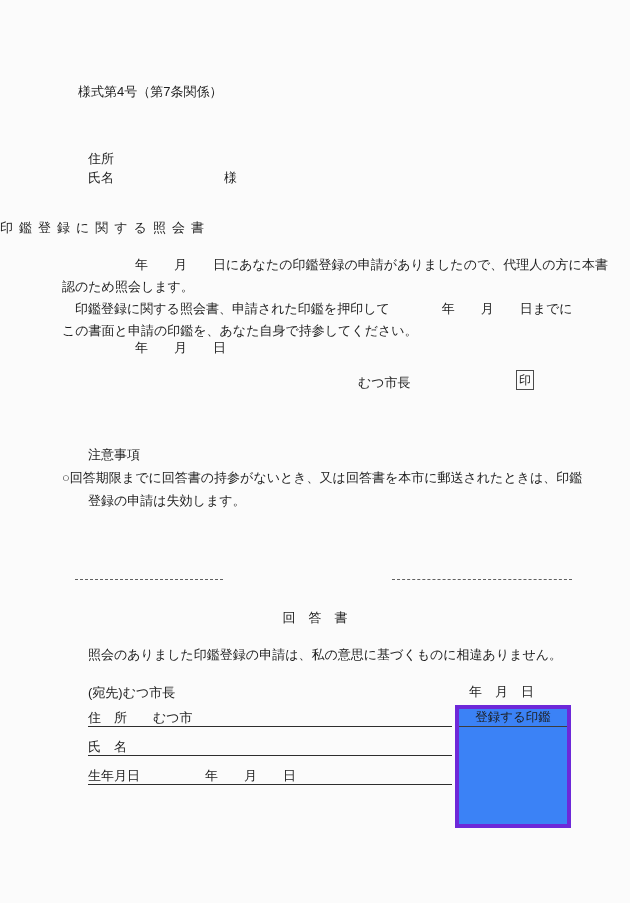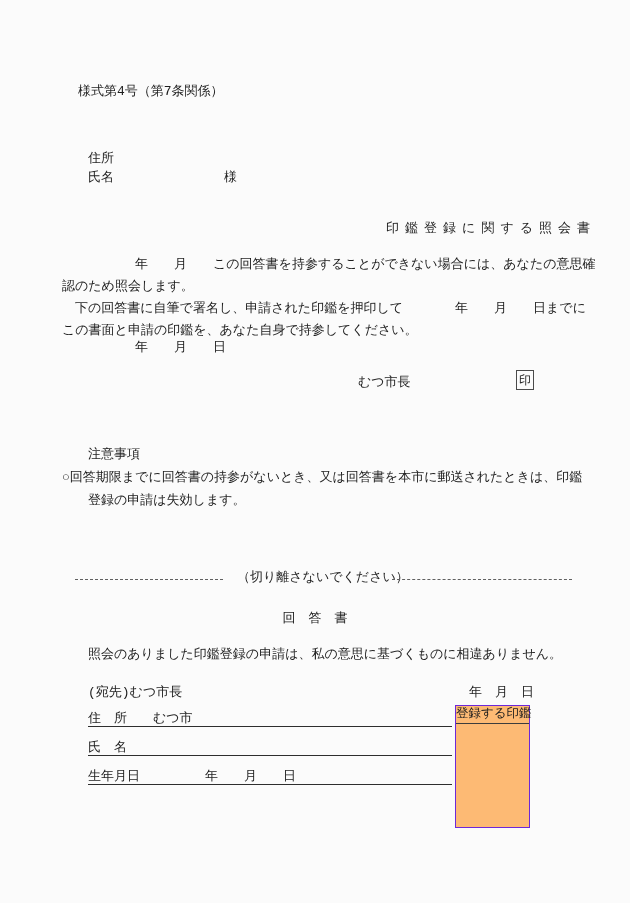--- a/index.html
+++ b/index.html
@@ -2,36 +2,36 @@
 <html><head>
 <meta charset="utf-8">
 <style>
   * { margin: 0; padding: 0; box-sizing: border-box; }
   html, body { width: 630px; background: #fbfbfb; }
   .page {
     position: relative;
     width: 630px;
     height: 903px;
     background: #fbfbfb;
-    font-family: Liberation Mono, monospace;
+    font-family: Liberation Sans, sans-serif;
     color: #1d1d1d;
     font-size: 13px;
     overflow: hidden;
     border-radius: 13px;
   }
   .t { position: absolute; white-space: pre; line-height: 1.2; }
 
   .form-number   { left: 78px;  top: 84px;  }
   .addr-label    { left: 88px;  top: 151px; }
   .name-label    { left: 88px;  top: 170px; }
   .honorific     { left: 224px; top: 170px; }
 
   .doc-title {
     left: 0; top: 219px; width: 596px;
-    text-align: right; letter-spacing: 6px; white-space: pre;
+    text-align: left; letter-spacing: 6px; white-space: pre;
     position: absolute;
   }
 
   .body-l1 { left: 135px; top: 257px; }
   .body-l2 { left: 62px;  top: 279px; }
   .body-l3 { left: 75px;  top: 301px; }
   .body-l4 { left: 62px;  top: 323px; }
   .body-l5 { left: 135px; top: 340px; }
 
   .mayor { left: 358px; top: 375px; text-align: center; }
@@ -71,23 +71,23 @@
   .field {
     position: absolute; left: 88px; width: 364px; height: 18px;
     border-bottom: 1px solid #2e2e2e; white-space: pre;
   }
   .field-address { top: 709px; }
   .field-name    { top: 738px; }
   .field-birth   { top: 767px; }
 
   .seal-box {
     position: absolute; left: 455px; top: 705px;
-    width: 75px; height: 123px;
-    border: 1px solid #6d28d9;
-    background: #fdba74;
+    width: 116px; height: 123px;
+    border: 4px solid #6d28d9;
+    background: #3b82f6;
   }
   .seal-box-header {
     height: 18px; line-height: 17px;
     border-bottom: 1px solid #3c3c3c;
     text-align: center; font-size: 12.5px; white-space: pre;
   }
   .seal-box-body { height: 103px; }
 </style>
 </head>
 <body>
@@ -95,37 +95,36 @@
 <div class="page">
 
   <div class="t form-number">様式第4号（第7条関係）</div>
 
   <div class="t addr-label">住所</div>
   <div class="t name-label">氏名</div>
   <div class="t honorific">様</div>
 
   <div class="doc-title">印鑑登録に関する照会書</div>
 
-  <div class="t body-l1">年　　月　　この回答書を持参することができない場合には、あなたの意思確</div>
+  <div class="t body-l1">年　　月　　日にあなたの印鑑登録の申請がありましたので、代理人の方に本書</div>
   <div class="t body-l2">認のため照会します。</div>
-  <div class="t body-l3">下の回答書に自筆で署名し、申請された印鑑を押印して　　　　年　　月　　日までに</div>
+  <div class="t body-l3">印鑑登録に関する照会書、申請された印鑑を押印して　　　　年　　月　　日までに</div>
   <div class="t body-l4">この書面と申請の印鑑を、あなた自身で持参してください。</div>
   <div class="t body-l5">年　　月　　日</div>
 
   <div class="t mayor">むつ市長</div>
   <div class="mayor-seal">
     <span>印</span>
   </div>
 
   <div class="t notes-heading">注意事項</div>
   <div class="t note1a">○回答期限までに回答書の持参がないとき、又は回答書を本市に郵送されたときは、印鑑</div>
   <div class="t note1b">登録の申請は失効します。</div>
 
   <div class="cut-dash left"></div>
-  <div class="t cut-text">（切り離さないでください）</div>
   <div class="cut-dash right"></div>
 
   <div class="reply-title">回　答　書</div>
   <div class="t statement">照会のありました印鑑登録の申請は、私の意思に基づくものに相違ありません。</div>
 
   <div class="t reply-addressee">(宛先)むつ市長</div>
   <div class="reply-date">年　月　日</div>
 
   <div class="field field-address">住　所　　むつ市</div>
   <div class="field field-name">氏　名</div>

